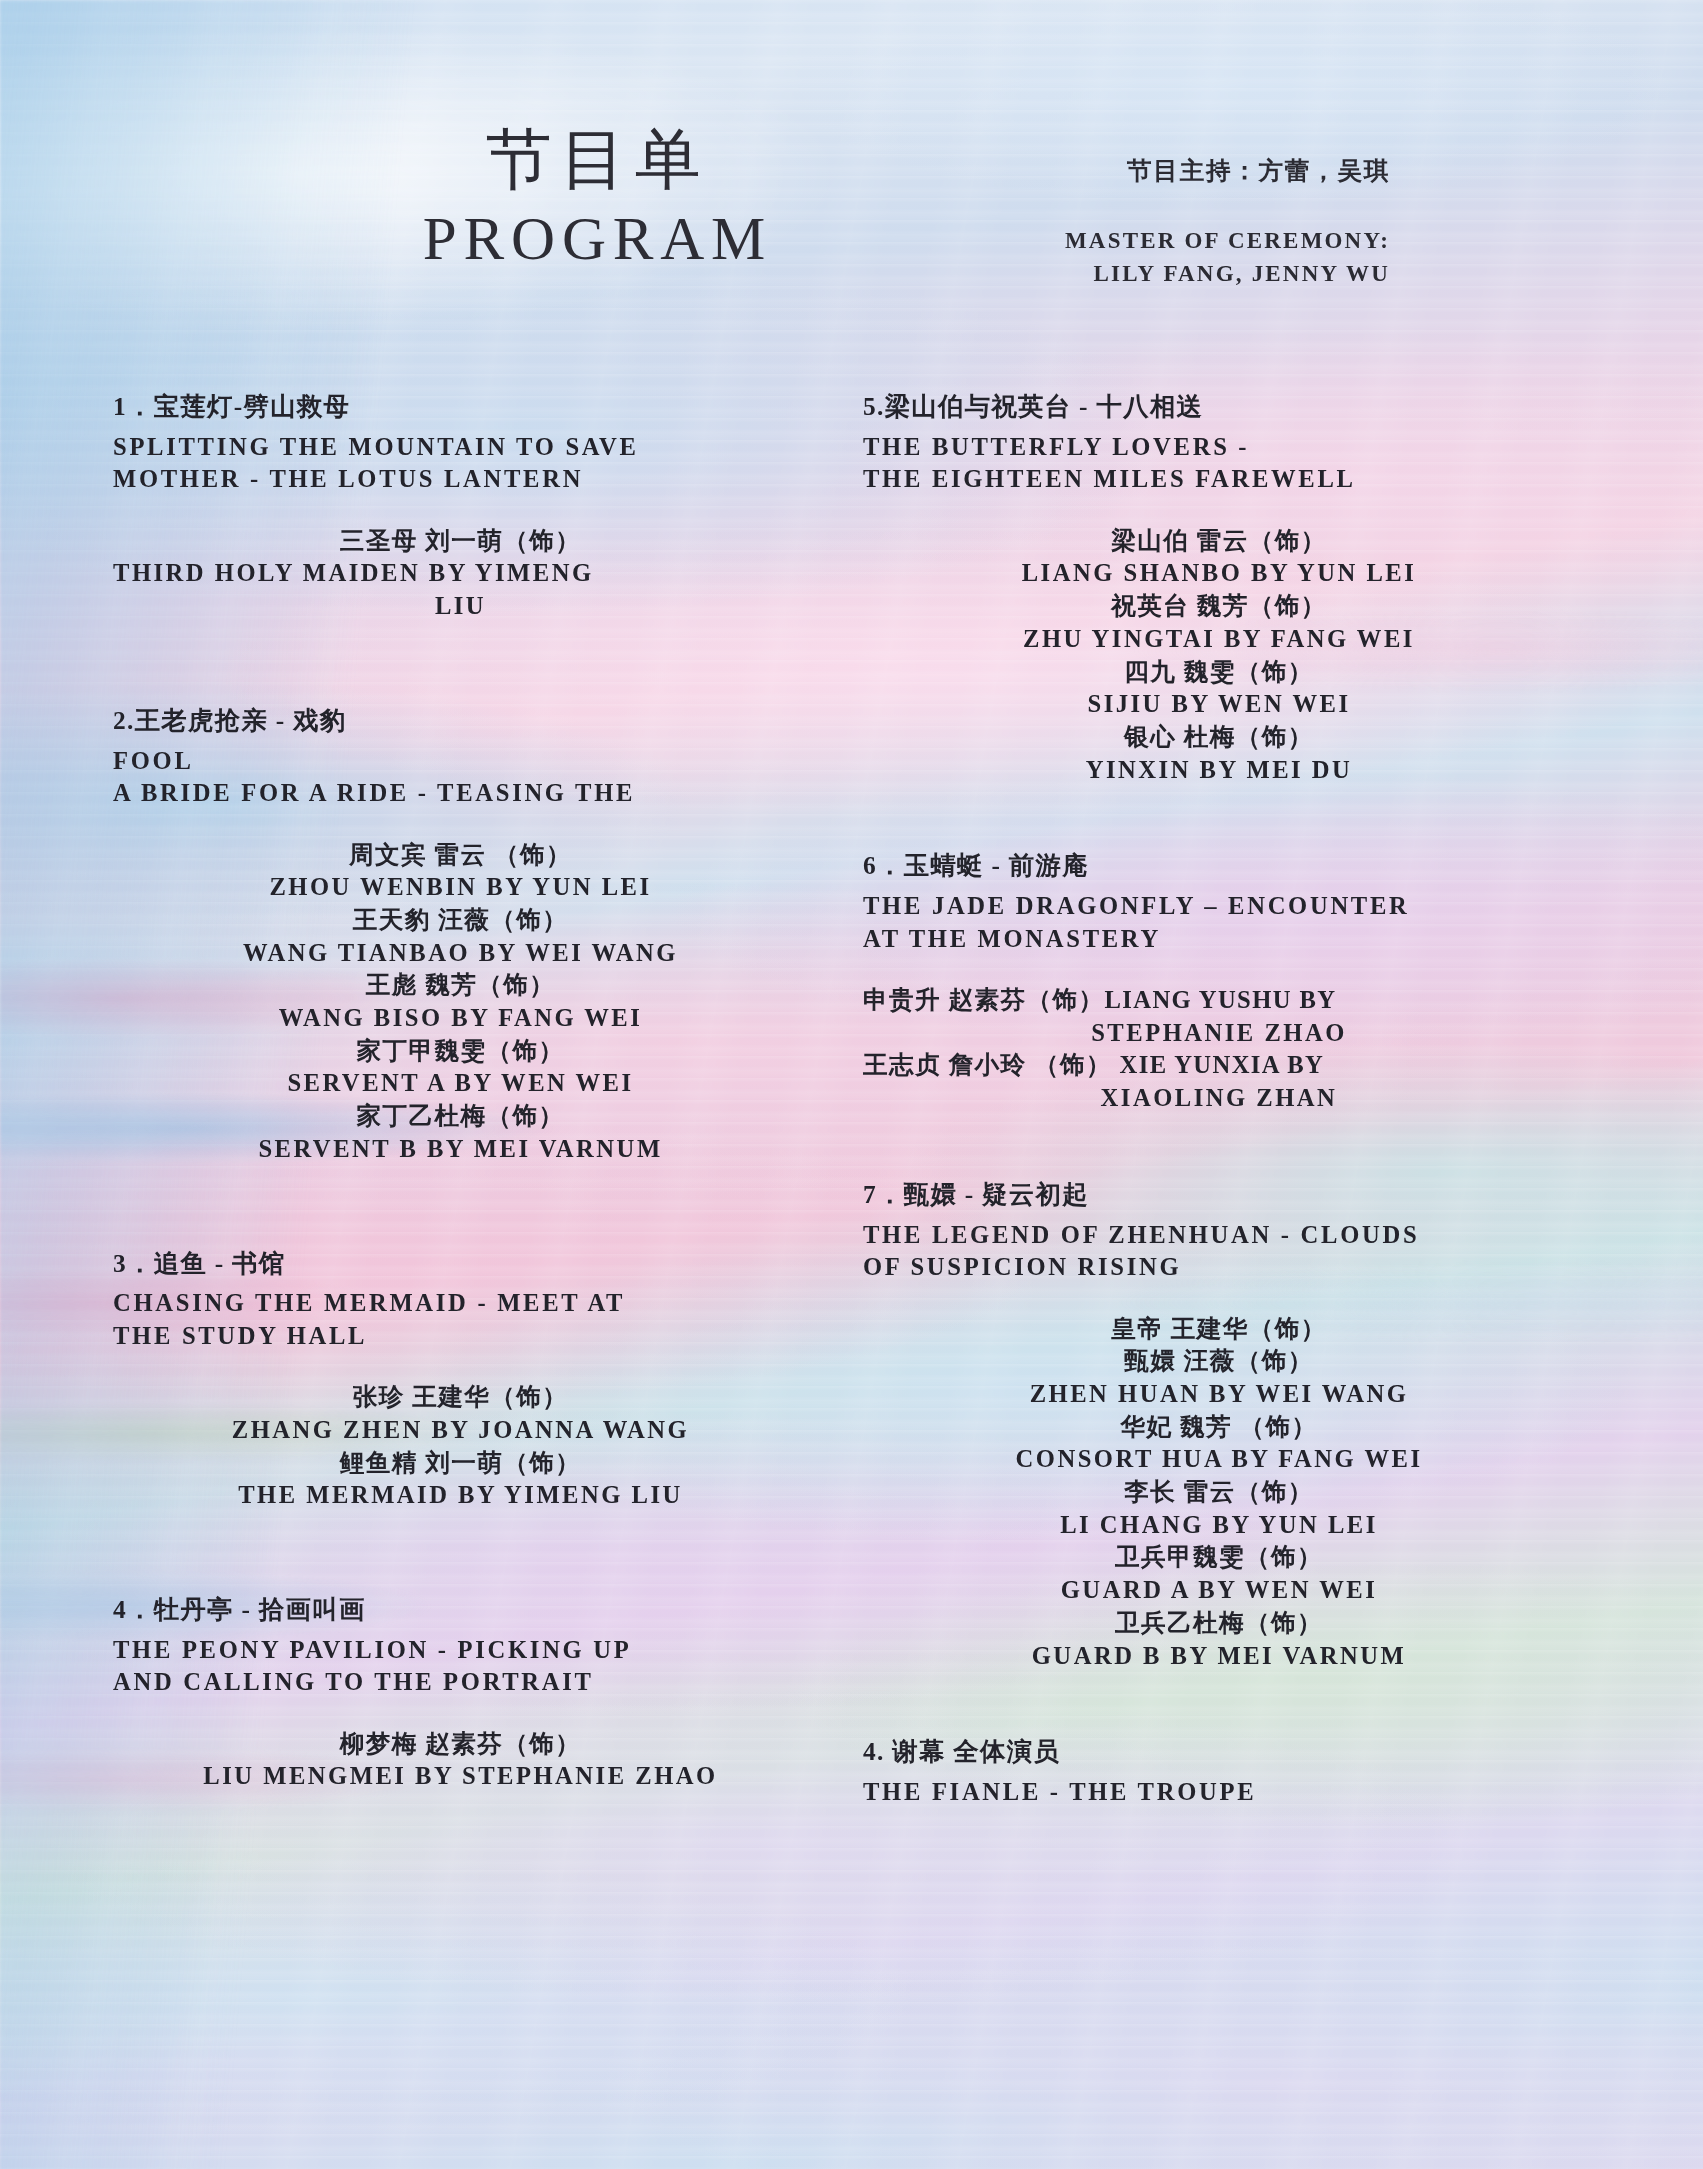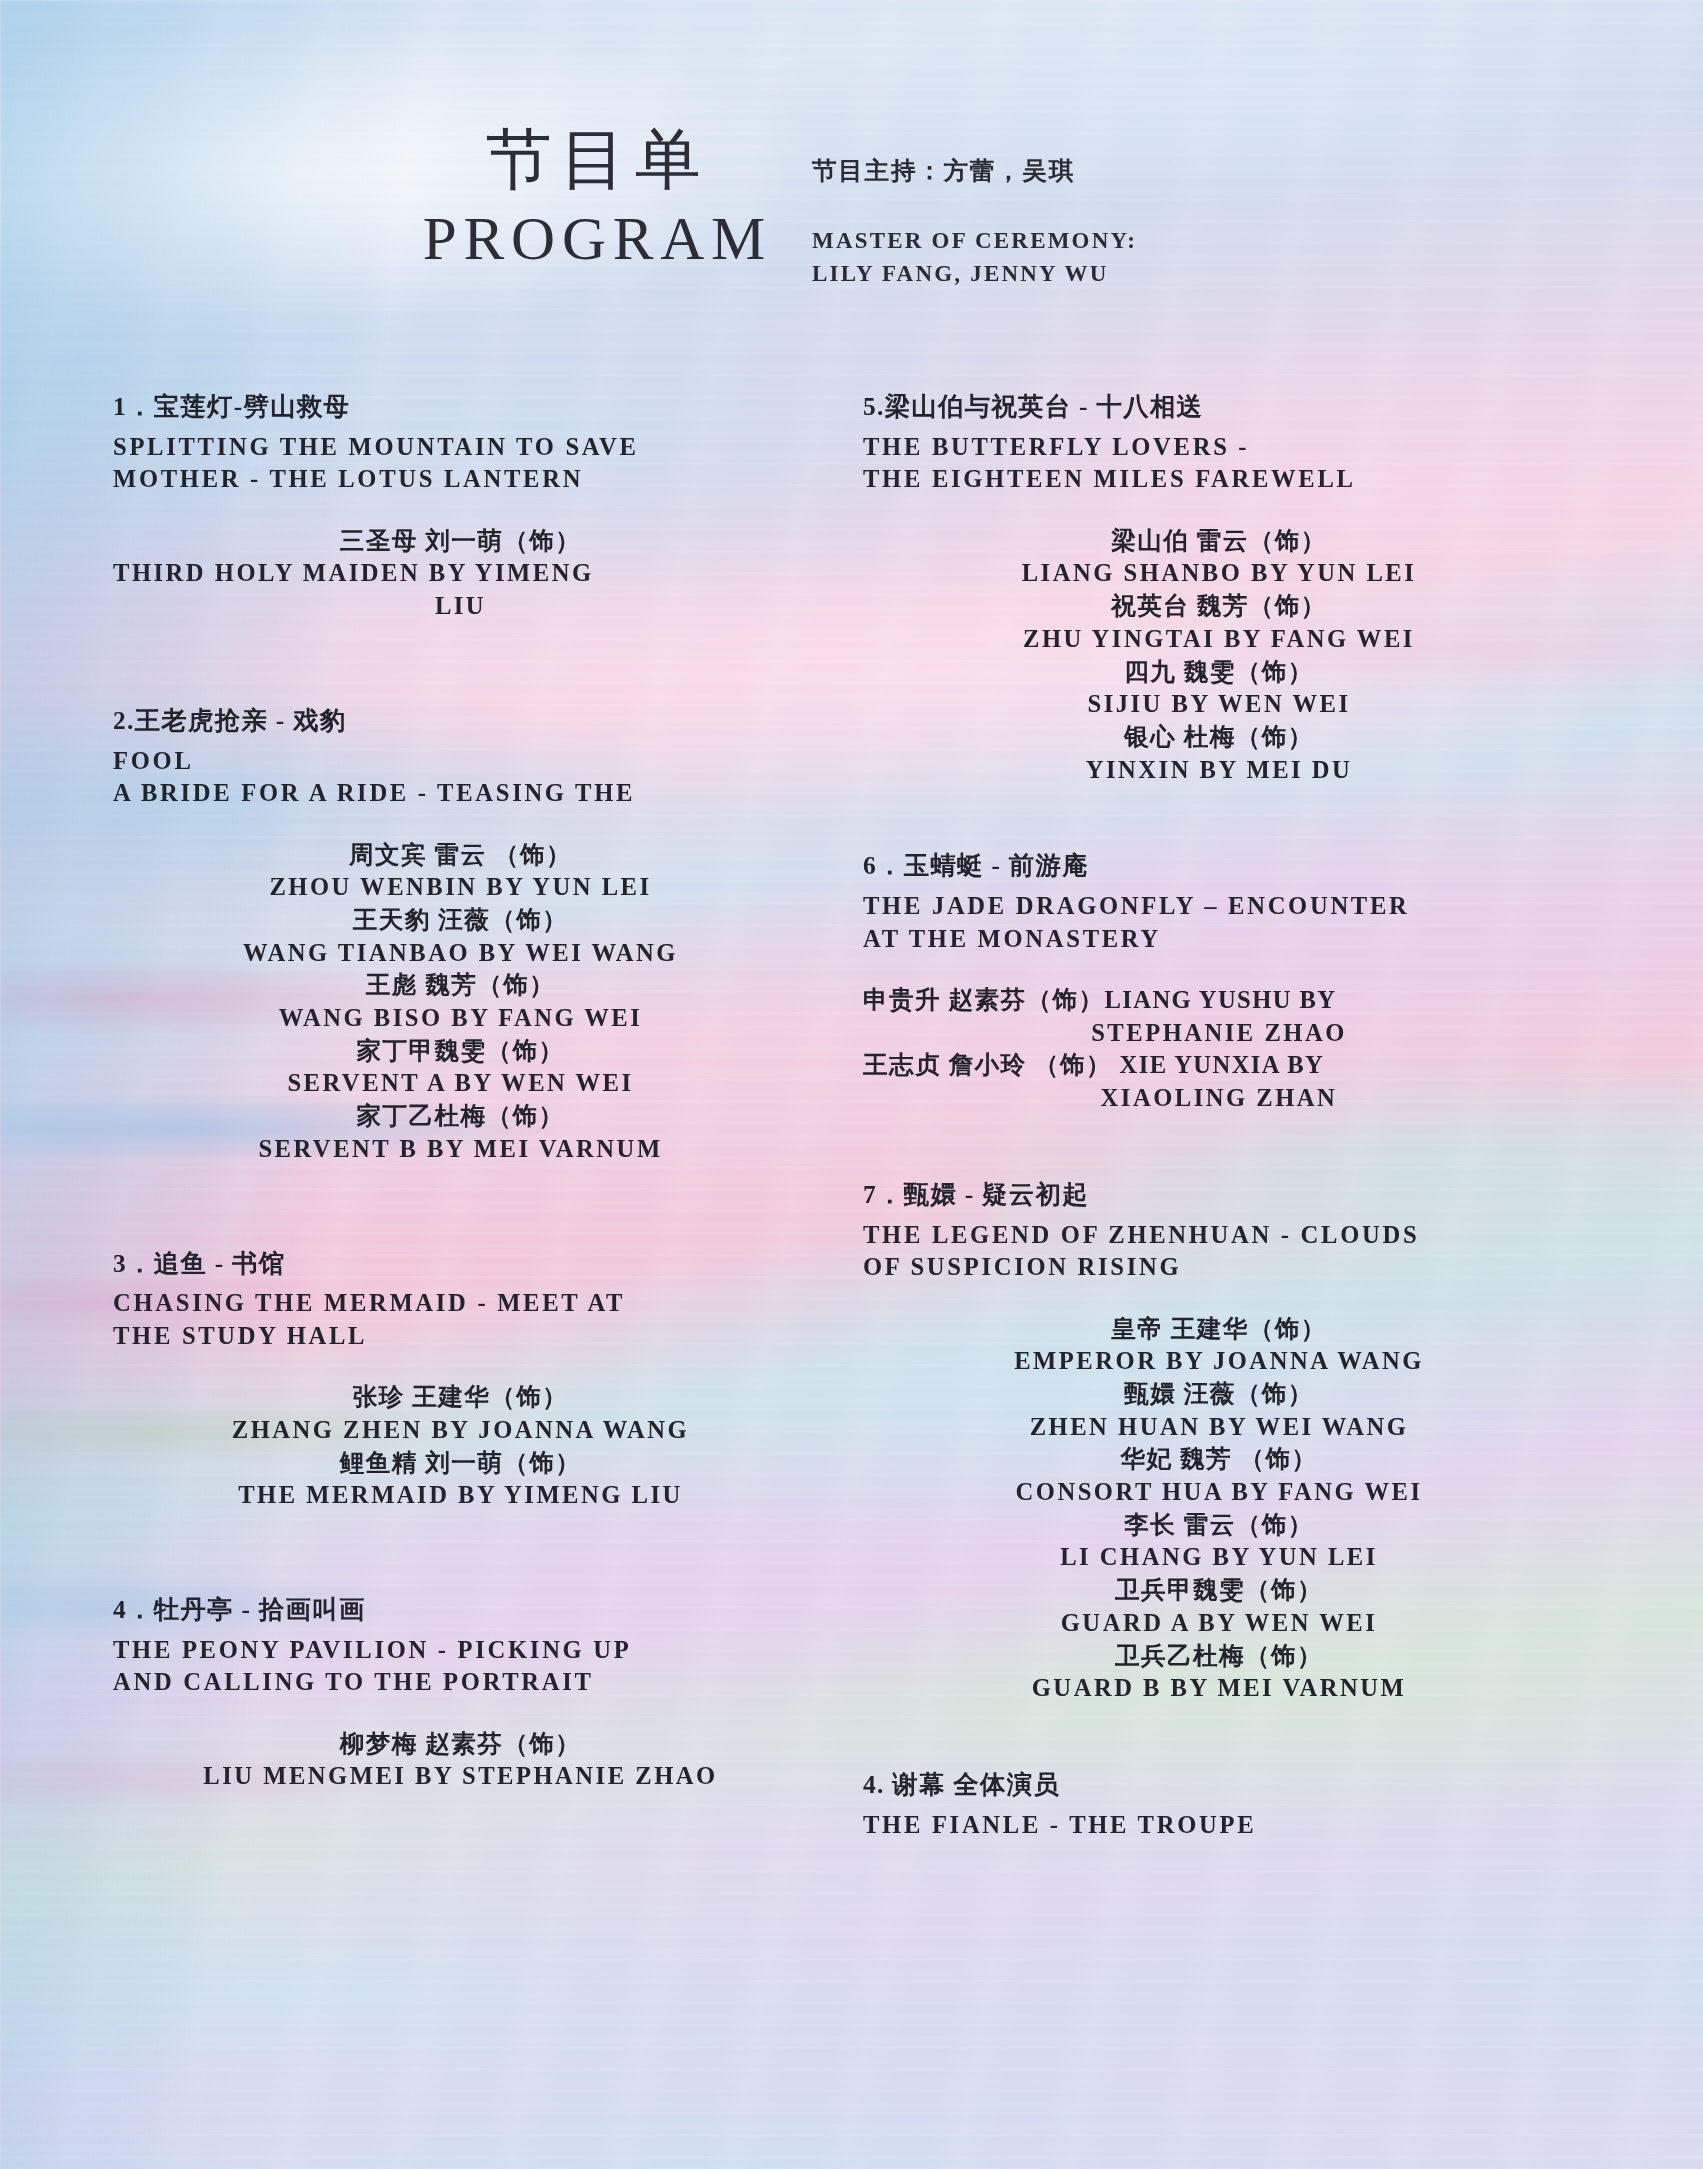--- a/index.html
+++ b/index.html
@@ -127,23 +127,24 @@
     font-size: 61px;
     letter-spacing: 6.8px;
     color: #2d2d35;
     margin-top: 15.3px;
     line-height: 1.0;
     font-weight: 400;
   }
 
   .mc-block {
     position: absolute;
-    left: 812px;
+    left: 865px;
     top: 154px;
     width: 525px;
+    text-align: right;
   }
   .mc-cn {
     font-size: 24.6px;
     letter-spacing: 1.7px;
     font-weight: bold;
     color: #2b2b33;
     margin-bottom: 37px;
   }
   .mc-en {
     font-size: 23px;
@@ -334,21 +335,20 @@
       <div class="spacer-md"></div>
 
       <div class="item">
         <div class="item-heading">7．甄嬛 - 疑云初起</div>
         <div class="item-heading-en">
           <div>THE LEGEND OF ZHENHUAN - CLOUDS</div>
           <div>OF SUSPICION RISING</div>
         </div>
         <div class="cast">
           <div class="cast-line">皇帝  王建华（饰）</div>
-          <div class="cast-line en">EMPEROR BY JOANNA WANG</div>
           <div class="cast-line">甄嬛  汪薇（饰）</div>
           <div class="cast-line en">ZHEN HUAN BY WEI WANG</div>
           <div class="cast-line">华妃  魏芳 （饰）</div>
           <div class="cast-line en">CONSORT HUA BY FANG WEI</div>
           <div class="cast-line">李长  雷云（饰）</div>
           <div class="cast-line en">LI CHANG BY YUN LEI</div>
           <div class="cast-line">卫兵甲魏雯（饰）</div>
           <div class="cast-line en">GUARD A BY WEN WEI</div>
           <div class="cast-line">卫兵乙杜梅（饰）</div>
           <div class="cast-line en">GUARD B BY MEI VARNUM</div>

